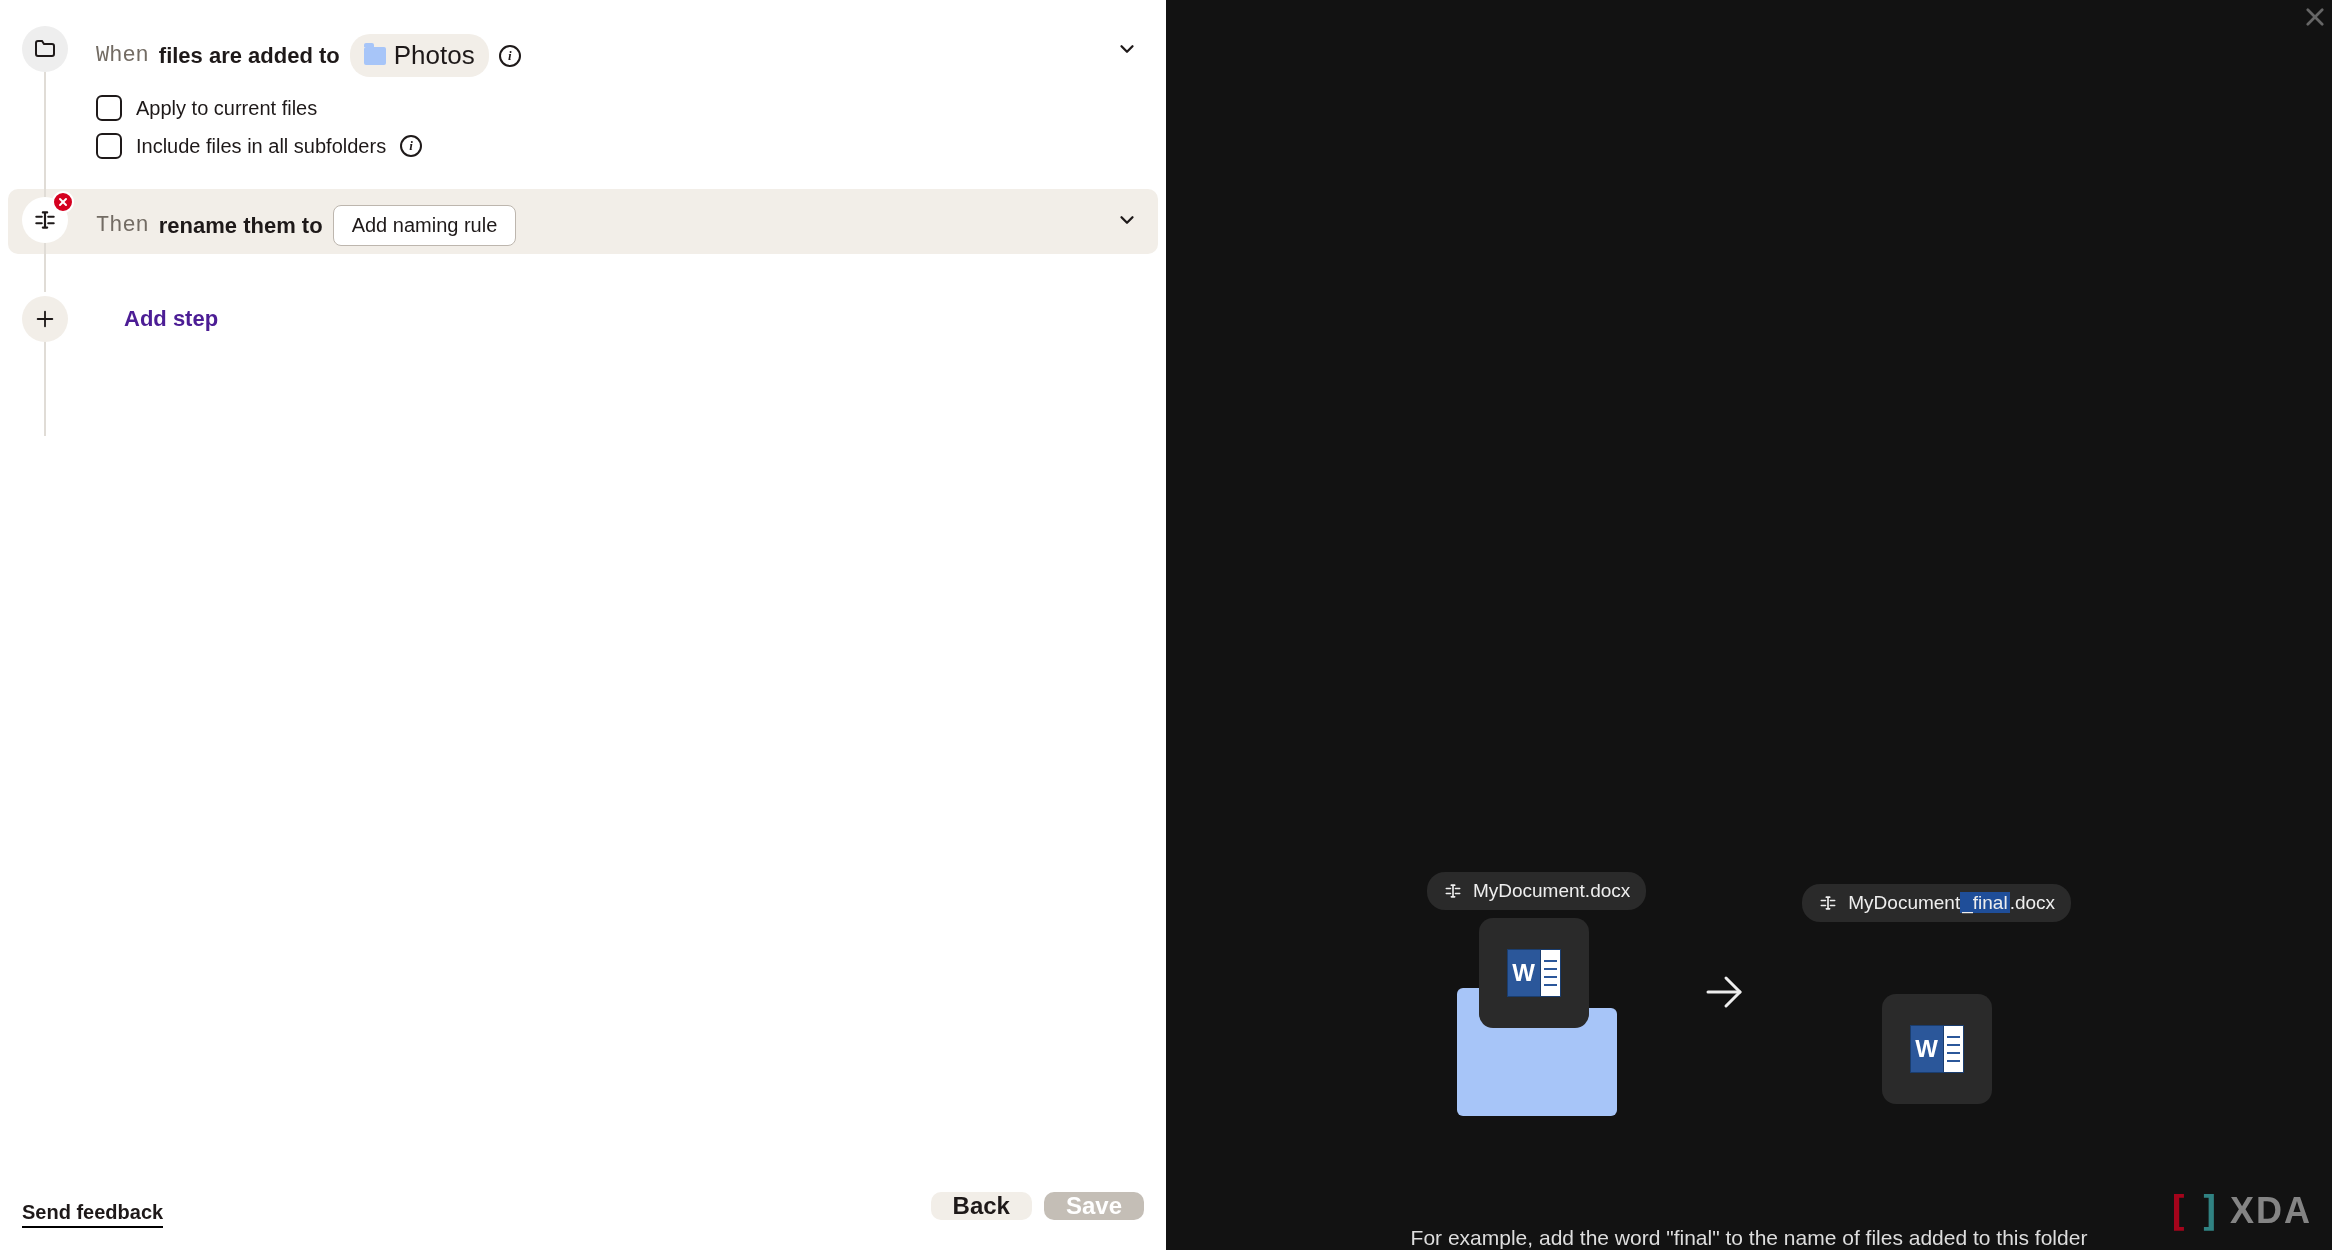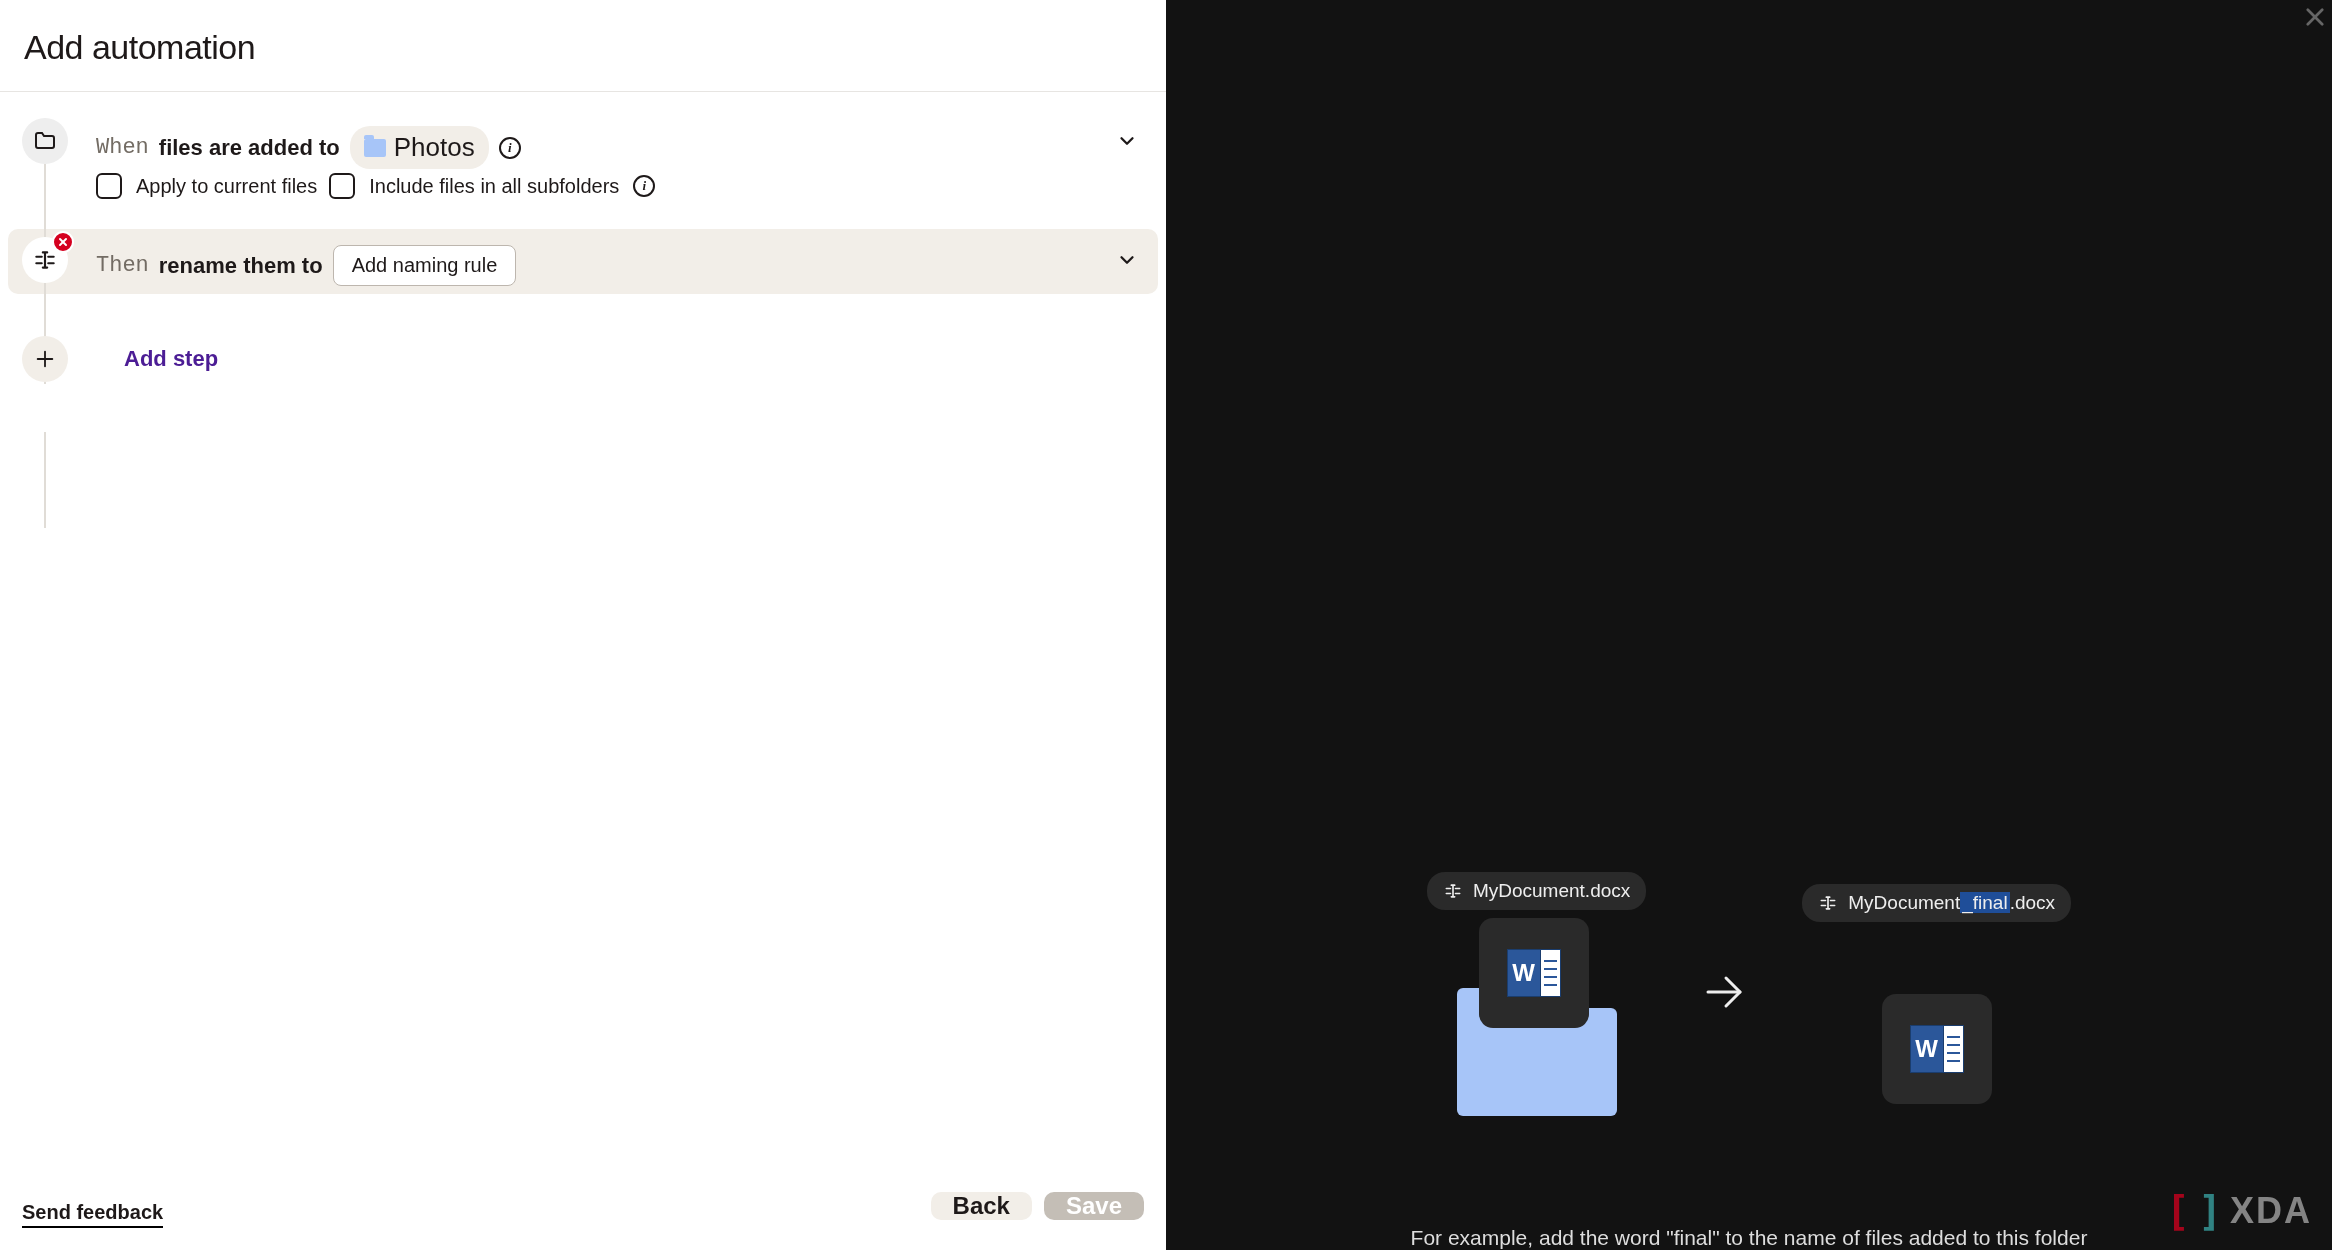--- a/index.html
+++ b/index.html
@@ -29,21 +29,21 @@
   .step-line .bold { font-weight: 600; }
 
   .folder-chip { display: inline-flex; align-items: center; gap: 8px; background: #f2eee8; padding: 6px 14px; border-radius: 20px; font-size: 26px; color: #1e1919; }
   .mini-folder { width: 22px; height: 18px; background: #a7c5f8; border-radius: 2px; position: relative; }
   .mini-folder::before { content: ""; position: absolute; top: -4px; left: 0; width: 10px; height: 4px; background: #a7c5f8; border-radius: 2px 2px 0 0; }
 
   .info-circle { width: 22px; height: 22px; border: 2px solid #1e1919; border-radius: 50%; display: inline-flex; align-items: center; justify-content: center; font-size: 13px; font-weight: 700; font-family: Georgia, serif; font-style: italic; }
 
   .chevron-btn { width: 34px; height: 34px; display: flex; align-items: center; justify-content: center; cursor: pointer; margin-top: 6px; }
 
-  .sub-options { margin-top: 4px; display: flex; flex-direction: row; gap: 12px; margin-left: 0; }
+  .sub-options { margin-top: 18px; display: flex; flex-direction: column; gap: 12px; margin-left: 0; }
   .check-row { display: flex; align-items: center; gap: 14px; font-size: 20px; color: #1e1919; }
   .checkbox { width: 26px; height: 26px; border: 2.5px solid #1e1919; border-radius: 6px; cursor: pointer; flex-shrink: 0; }
 
   .rule-btn { border: 1.5px solid #bdb6ae; background: #fff; padding: 8px 18px; border-radius: 8px; font-size: 20px; color: #1e1919; cursor: pointer; }
 
   .add-step-row { display: flex; align-items: center; padding: 14px 14px; margin-top: 28px; cursor: pointer; }
   .add-step-label { font-size: 22px; font-weight: 600; color: #4c1d95; margin-left: 28px; }
 
   .connector { position: absolute; left: 44px; width: 2px; background: #e0dcd6; z-index: 1; }
   .connector.c1 { top: 72px; height: 220px; }
@@ -82,23 +82,20 @@
   .xda-bracket { font-size: 40px; font-weight: 800; font-family: monospace; }
   .xda-bracket.red { color: #d5001f; }
   .xda-bracket.teal { color: #3aa8a8; }
   .xda-text { color: #aaa; font-size: 36px; font-weight: 800; letter-spacing: 2px; }
 </style>
 </head>
 <body>
 
 <div class="left-panel">
 
-  <div class="header">
-    <h1>Add automation</h1>
-  </div>
 
   <div class="steps">
     <div class="connector c1"></div>
     <div class="connector c2"></div>
 
     <div class="step-row">
       <div class="step-icon-wrap">
         <svg width="24" height="24" viewBox="0 0 24 24" fill="none" stroke="#1e1919" stroke-width="2">
             <path d="M3 6a2 2 0 0 1 2-2h4l2 3h8a2 2 0 0 1 2 2v8a2 2 0 0 1-2 2H5a2 2 0 0 1-2-2V6z"></path>
           </svg>

